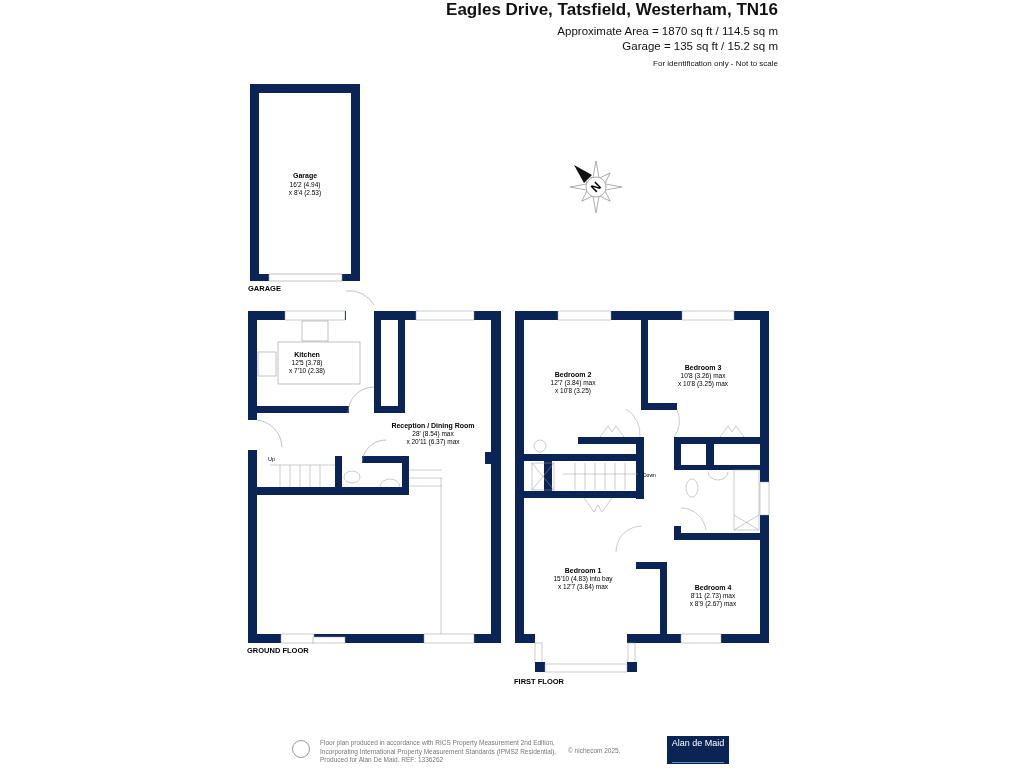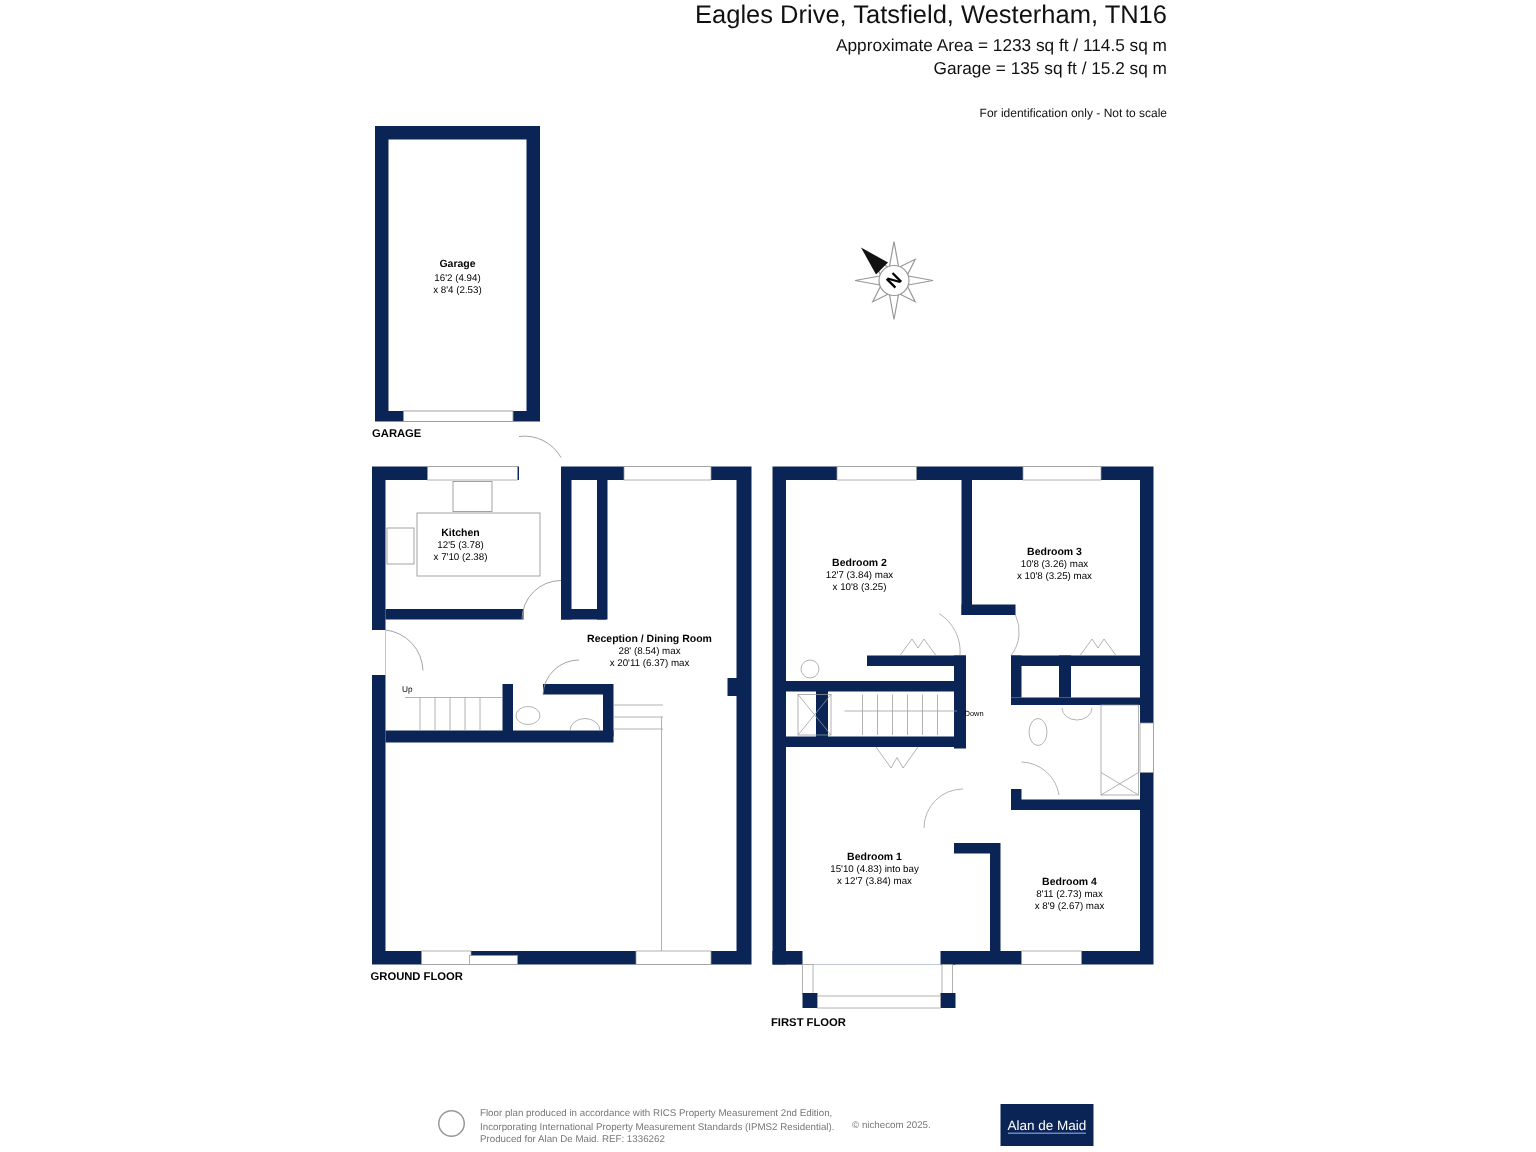--- a/index.html
+++ b/index.html
@@ -1,32 +1,32 @@
 <!DOCTYPE html>
 <html><head>
 <meta charset="utf-8">
 <style>
   html,body{margin:0;padding:0;background:#fff;}
   body{width:1024px;height:768px;position:relative;overflow:hidden;font-family:"Liberation Sans",sans-serif;color:#111;}
-  .title{position:absolute;right:246px;top:0;font-size:17px;font-weight:normal;white-space:nowrap;}
+  .title{position:absolute;right:246px;top:0;font-size:17px;font-weight:bold;white-space:nowrap;}
   .areas{position:absolute;right:246px;top:24px;text-align:right;font-size:11.5px;line-height:15px;}
-  .areas .note{font-size:8px;margin-top:14px;}
+  .areas .note{font-size:8px;margin-top:2px;}
   svg text{font-family:"Liberation Sans",sans-serif;}
   .footer-text{position:absolute;left:320px;top:739px;font-size:6.5px;line-height:8.5px;color:#777;width:260px;}
   .copy{position:absolute;left:568px;top:747px;font-size:6.5px;color:#777;}
   .info-icon{position:absolute;left:292px;top:740px;width:18px;height:18px;border:1px solid #999;border-radius:50%;box-sizing:border-box;}
   .logo{position:absolute;left:667px;top:736px;width:62px;height:28px;background:#0a2456;color:#fff;font-size:9px;display:flex;align-items:center;justify-content:center;}
-  .logo span{border-bottom:1px solid #6a86c0;padding-bottom:0;}
+  .logo span{border-bottom:1px solid #6a86c0;padding-bottom:14px;}
 </style>
 </head>
 <body>
 
 <div class="title">Eagles Drive, Tatsfield, Westerham, TN16</div>
 <div class="areas">
-  <div>Approximate Area = 1233 sq ft / 114.5 sq m</div>
+  <div>Approximate Area = 1870 sq ft / 114.5 sq m</div>
   <div>Garage = 135 sq ft / 15.2 sq m</div>
   <div class="note">For identification only - Not to scale</div>
 </div>
 
 <svg width="1024" height="768" style="position:absolute;left:0;top:0;">
 
   <g transform="translate(596,187)">
     <polygon points="0,-20 5,-5 20,0 5,5 0,20 -5,5 -20,0 -5,-5" fill="none" stroke="#999" stroke-width="0.8" transform="rotate(-45)"></polygon>
     <polygon points="0,-26 4,-4 26,0 4,4 0,26 -4,4 -26,0 -4,-4" fill="none" stroke="#999" stroke-width="0.8" transform="rotate(0)"></polygon>
     <polygon points="-22,-22 -4,-12 -12,-4" fill="#111"></polygon>

